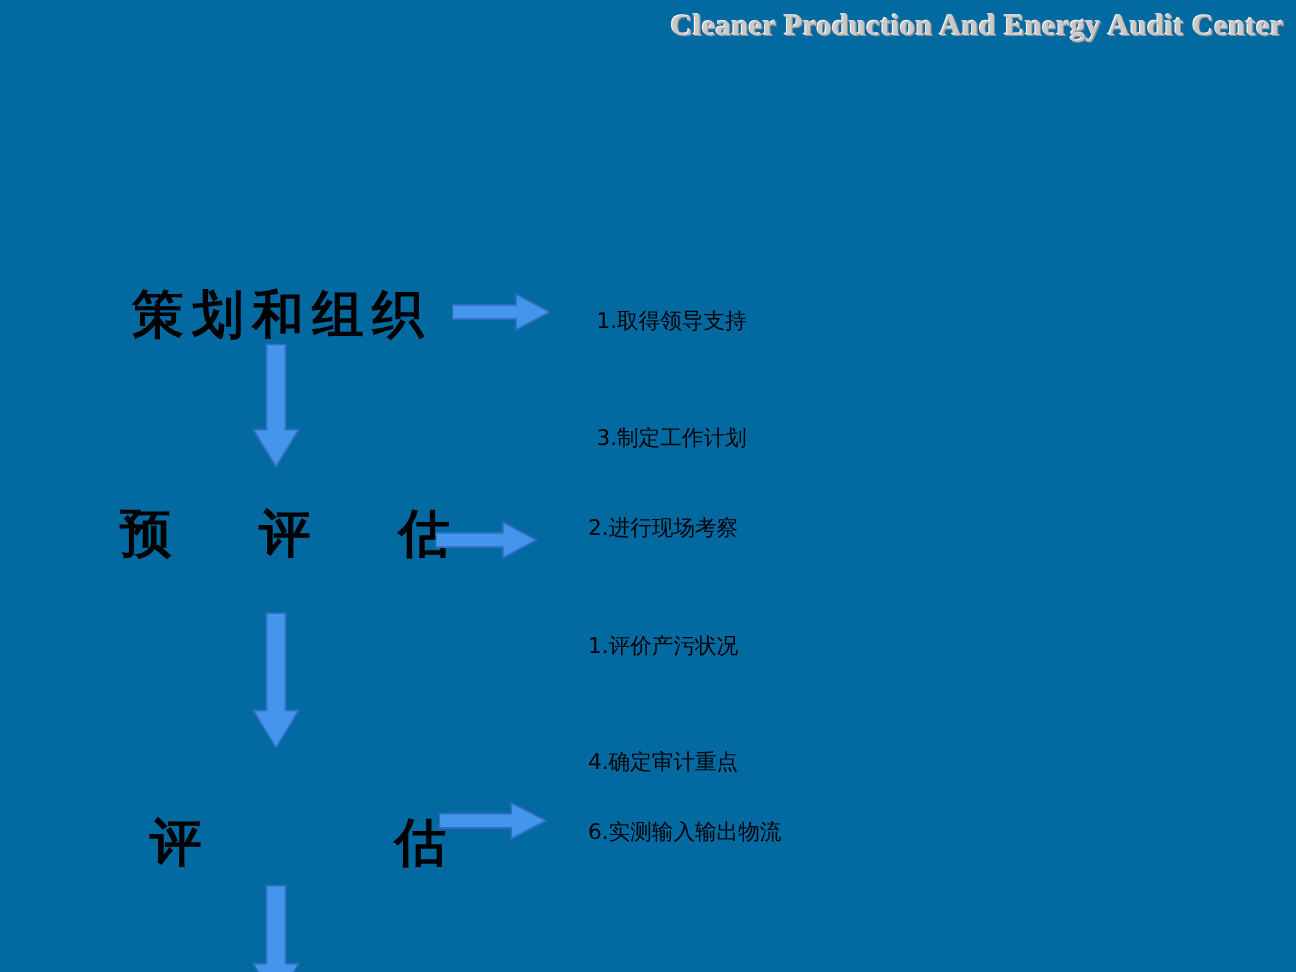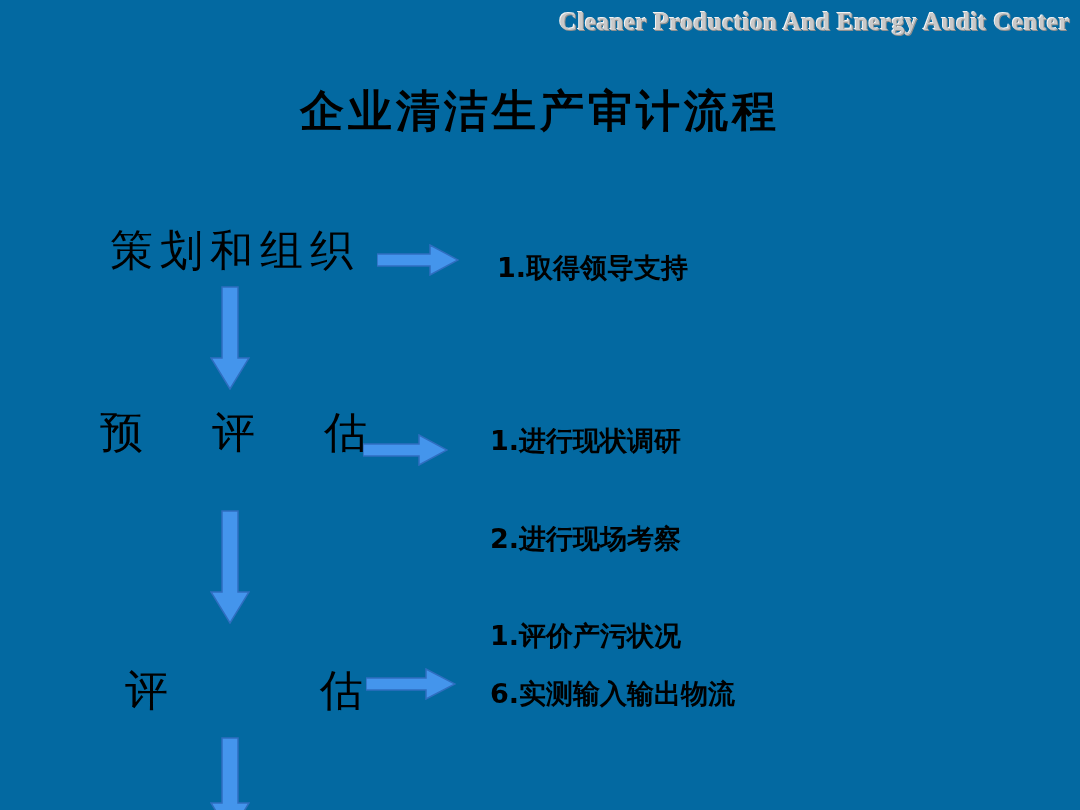--- a/index.html
+++ b/index.html
@@ -14,62 +14,62 @@
     color:#c9c9c9;
     text-shadow:1px 1px 0 #8f8f8f,-1px -1px 0 #f4f4f4,0 0 1px #aaa;
     white-space:nowrap;
   }
   .title{
     position:absolute;top:82px;left:0;width:100%;margin:0;
     text-align:center;font-size:44px;font-weight:bold;letter-spacing:4px;
     font-family:"DejaVu Serif","Liberation Serif",serif;
   }
   .stage-label{
-    position:absolute;font-size:43px;font-weight:normal;letter-spacing:7px;
-    font-family:"DejaVu Serif","Liberation Serif",serif;white-space:pre;
+    position:absolute;font-size:43px;font-weight:bold;letter-spacing:7px;
+    font-family:"DejaVu Serif","Liberation Serif",serif;white-space:pre;margin-top:12px;
   }
   .steps{
     position:absolute;margin:0;padding:0;list-style:none;
-    font-size:27px;font-weight:bold;line-height:32.5px;white-space:pre;
+    font-size:18px;font-weight:normal;line-height:32.5px;white-space:pre;
   }
   .arrow{position:absolute;display:block;}
 </style>
 </head>
 <body>
 
 <div class="slide">
 
   <div class="watermark">Cleaner Production And Energy Audit Center</div>
 
-  <h1 class="title">企业清洁生产审计流程</h1>
 
   <div class="stage-label" style="left:110px;top:222px;">策划和组织</div>
 
   <svg class="arrow" style="left:377px;top:244px;" width="82" height="32" viewBox="0 0 82 32">
     <polygon points="0,10 53,10 53,1 81,16 53,31 53,22 0,22" stroke-width="1.5" fill="#4495EC" stroke="#2F6EC0"></polygon>
   </svg>
 
   <ul class="steps" style="left:497px;top:187px;">
     <li>1.取得领导支持</li>
+    <li>3.制定工作计划</li>
   </ul>
 
   <svg class="arrow" style="left:210px;top:286px;" width="40" height="104" viewBox="0 0 40 104">
     <polygon points="12,1 28,1 28,72 39,72 20,103 1,72 12,72" stroke-width="1.5" fill="#4495EC" stroke="#2F6EC0"></polygon>
   </svg>
 
   <div class="stage-label" style="left:100px;top:404px;">预   评   估</div>
 
   <svg class="arrow" style="left:363px;top:434px;" width="85" height="32" viewBox="0 0 85 32">
     <polygon points="0,10 56,10 56,1 84,16 56,31 56,22 0,22" stroke-width="1.5" fill="#4495EC" stroke="#2F6EC0"></polygon>
   </svg>
 
   <ul class="steps" style="left:490px;top:360px;">
-    <li>1.进行现状调研</li>
     <li>2.进行现场考察</li>
     <li>1.评价产污状况</li>
+    <li>4.确定审计重点</li>
     
     
   </ul>
 
   <svg class="arrow" style="left:210px;top:510px;" width="40" height="114" viewBox="0 0 40 114">
     <polygon points="12,1 28,1 28,82 39,82 20,113 1,82 12,82" stroke-width="1.5" fill="#4495EC" stroke="#2F6EC0"></polygon>
   </svg>
 
   <div class="stage-label" style="left:125px;top:662px;text-align:right;">评       估</div>
 

